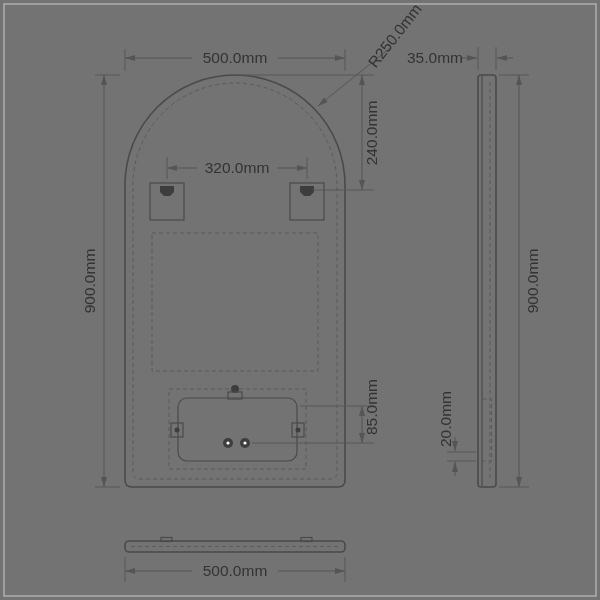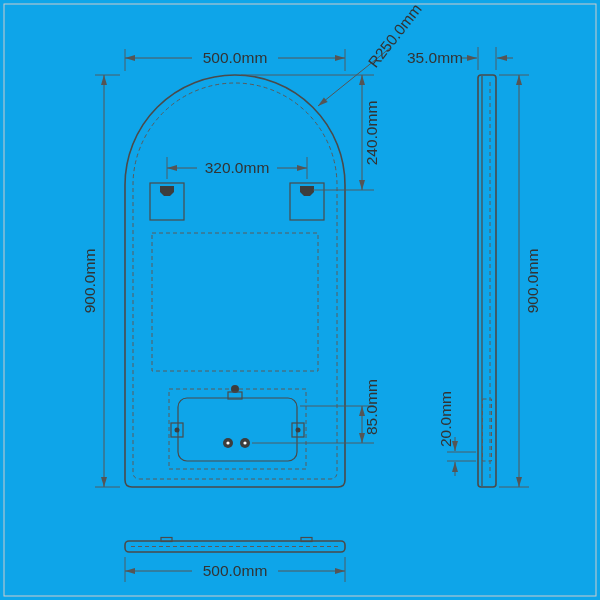--- a/index.html
+++ b/index.html
@@ -7,21 +7,21 @@
     padding: 0;
     background: #ffffff;
     width: 600px;
     height: 600px;
     font-family: "Liberation Sans", sans-serif;
   }
   .canvas {
     position: relative;
     width: 600px;
     height: 600px;
-    background: #0ea5e9;
+    background: #737373;
     overflow: hidden;
   }
   svg { display: block; }
   .frame   { fill: none; stroke: #cccccc; stroke-width: 1; }
   .outline { fill: none; stroke: #4a4a4a; stroke-width: 1.6; }
   .detail  { fill: none; stroke: #4a4a4a; stroke-width: 1.2; }
   .dash    { fill: none; stroke: #5a5a5a; stroke-width: 1; stroke-dasharray: 4 3; }
   .dim     { fill: none; stroke: #555555; stroke-width: 1; }
   .ext     { fill: none; stroke: #555555; stroke-width: 0.9; }
   .solidfill { fill: #3d3d3d; stroke: none; }

